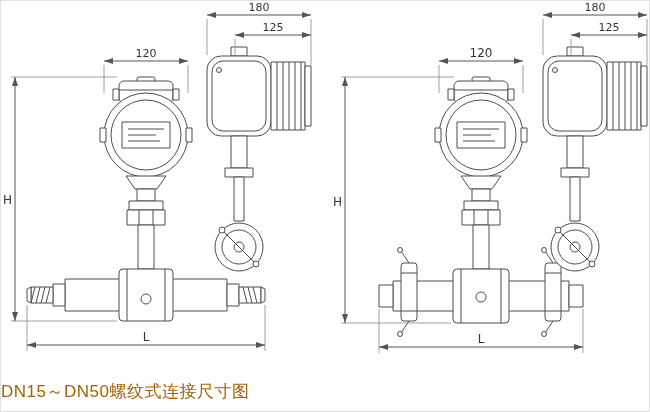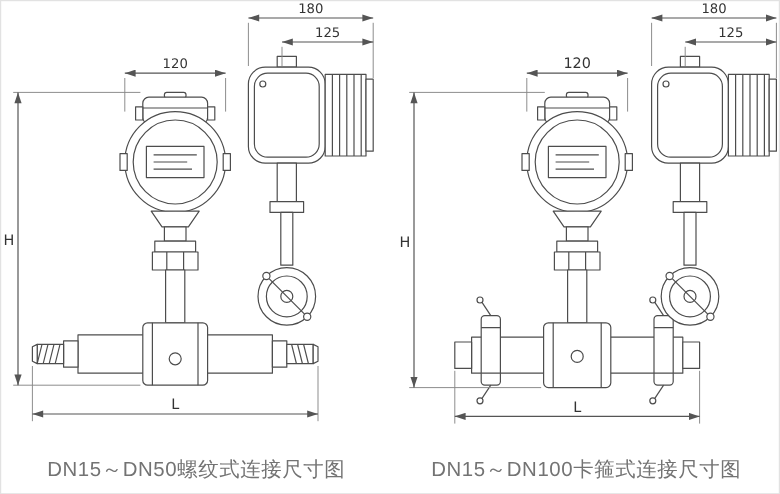--- a/index.html
+++ b/index.html
@@ -13,21 +13,21 @@
     font-family:"DejaVu Sans", sans-serif;
     font-size:11px;
     fill:#333333;
   }
   svg text.big{font-size:12px;}
   .captions{
     position:absolute;left:0;bottom:8px;width:650px;
     display:flex;flex-direction:row;
   }
   .caption{
-    width:50%;text-align:center;font-size:17px;color:#737373;
+    width:50%;font-size:17px;color:#a16207;
     letter-spacing:0.5px;white-space:nowrap;
   }
 </style>
 </head>
 <body>
 
 <div id="stage">
 
 <svg width="650" height="372" viewBox="0 0 650 372">
   <defs>
@@ -210,16 +210,15 @@
       <line x1="48" y1="308" x2="48" y2="352" stroke="#888888" stroke-width="0.8"></line>
       <line x1="252" y1="308" x2="252" y2="352" stroke="#888888" stroke-width="0.8"></line>
       <line x1="48" y1="346" x2="252" y2="346" stroke="#555555" stroke-width="1" marker-start="url(#arrS)" marker-end="url(#arrE)"></line>
       <text x="150" y="342" text-anchor="middle" class="big">L</text>
     </g>
   </g>
 </svg>
 
 <div class="captions">
   <div class="caption">DN15～DN50螺纹式连接尺寸图</div>
-  <div class="caption">DN15～DN100卡箍式连接尺寸图</div>
 </div>
 
 </div>
 
 </body></html>

